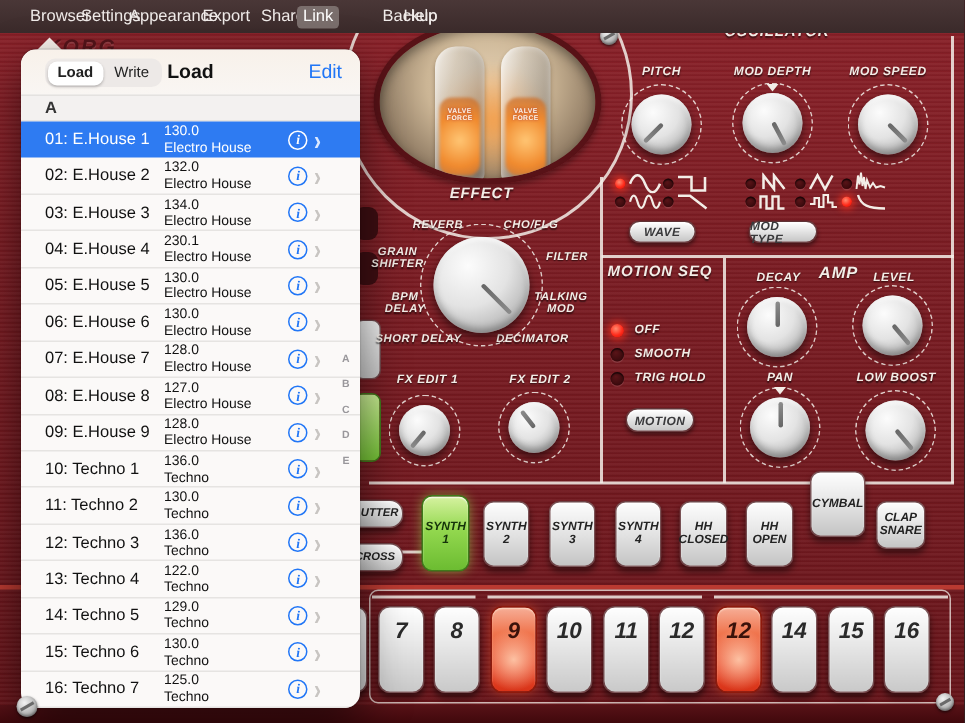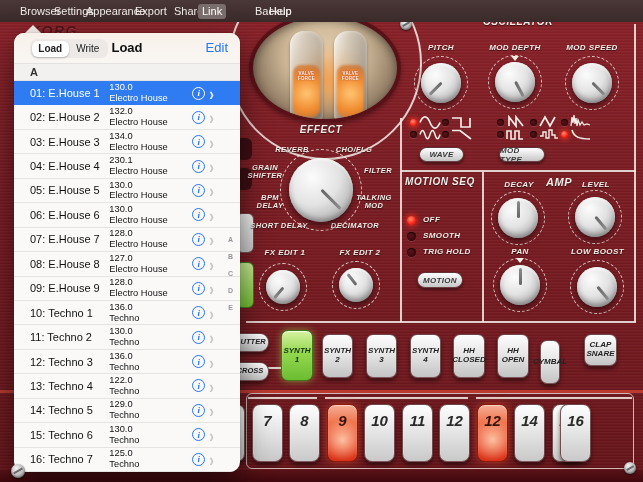--- a/index.html
+++ b/index.html
@@ -332,34 +332,34 @@
       <div class="partbtn" style="left: 322px; top: 334px; width: 31px; height: 44px;">SYNTH
 2</div>
       <div class="partbtn" style="left: 366px; top: 334px; width: 31px; height: 44px;">SYNTH
 3</div>
       <div class="partbtn" style="left: 410px; top: 334px; width: 31px; height: 44px;">SYNTH
 4</div>
       <div class="partbtn" style="left: 453px; top: 334px; width: 32px; height: 44px;">HH
 CLOSED</div>
       <div class="partbtn" style="left: 497px; top: 334px; width: 32px; height: 44px;">HH
 OPEN</div>
-      <div class="partbtn" style="left: 540px; top: 340px; width: 20px; height: 44px;">CYMBAL</div>
+      <div class="partbtn" style="left: 540px; top: 314px; width: 37px; height: 44px;">CYMBAL</div>
       <div class="partbtn" style="left: 584px; top: 334px; width: 33px; height: 32px;">CLAP
 SNARE</div>
       <div class="step" style="left: 214px;">6</div>
       <div class="step" style="left: 252px;">7</div>
       <div class="step" style="left: 289px;">8</div>
       <div class="step sred" style="left: 327px;">9</div>
       <div class="step" style="left: 364px;">10</div>
       <div class="step" style="left: 402px;">11</div>
       <div class="step" style="left: 439px;">12</div>
       <div class="step sred" style="left: 477px;">12</div>
       <div class="step" style="left: 514px;">14</div>
       <div class="step" style="left: 552px;">15</div>
-      <div class="step" style="left: 560px;">16</div>
+      <div class="step" style="left: 589px;">16</div>
     </div>
 
   <div id="menubar">
       <div class="mitem" style="left: 16px;">Browser</div>
       <div class="mitem" style="left: 50px;">Settings</div>
       <div class="mitem" style="left: 82px;">Appearance</div>
       <div class="mitem" style="left: 131px;">Export</div>
       <div class="mitem" style="left: 170px;">Share</div>
       <div class="mitem mactive" style="left: 198px;">Link</div>
       <div class="mitem" style="left: 225px; margin-left: 26px;">Backup</div>

